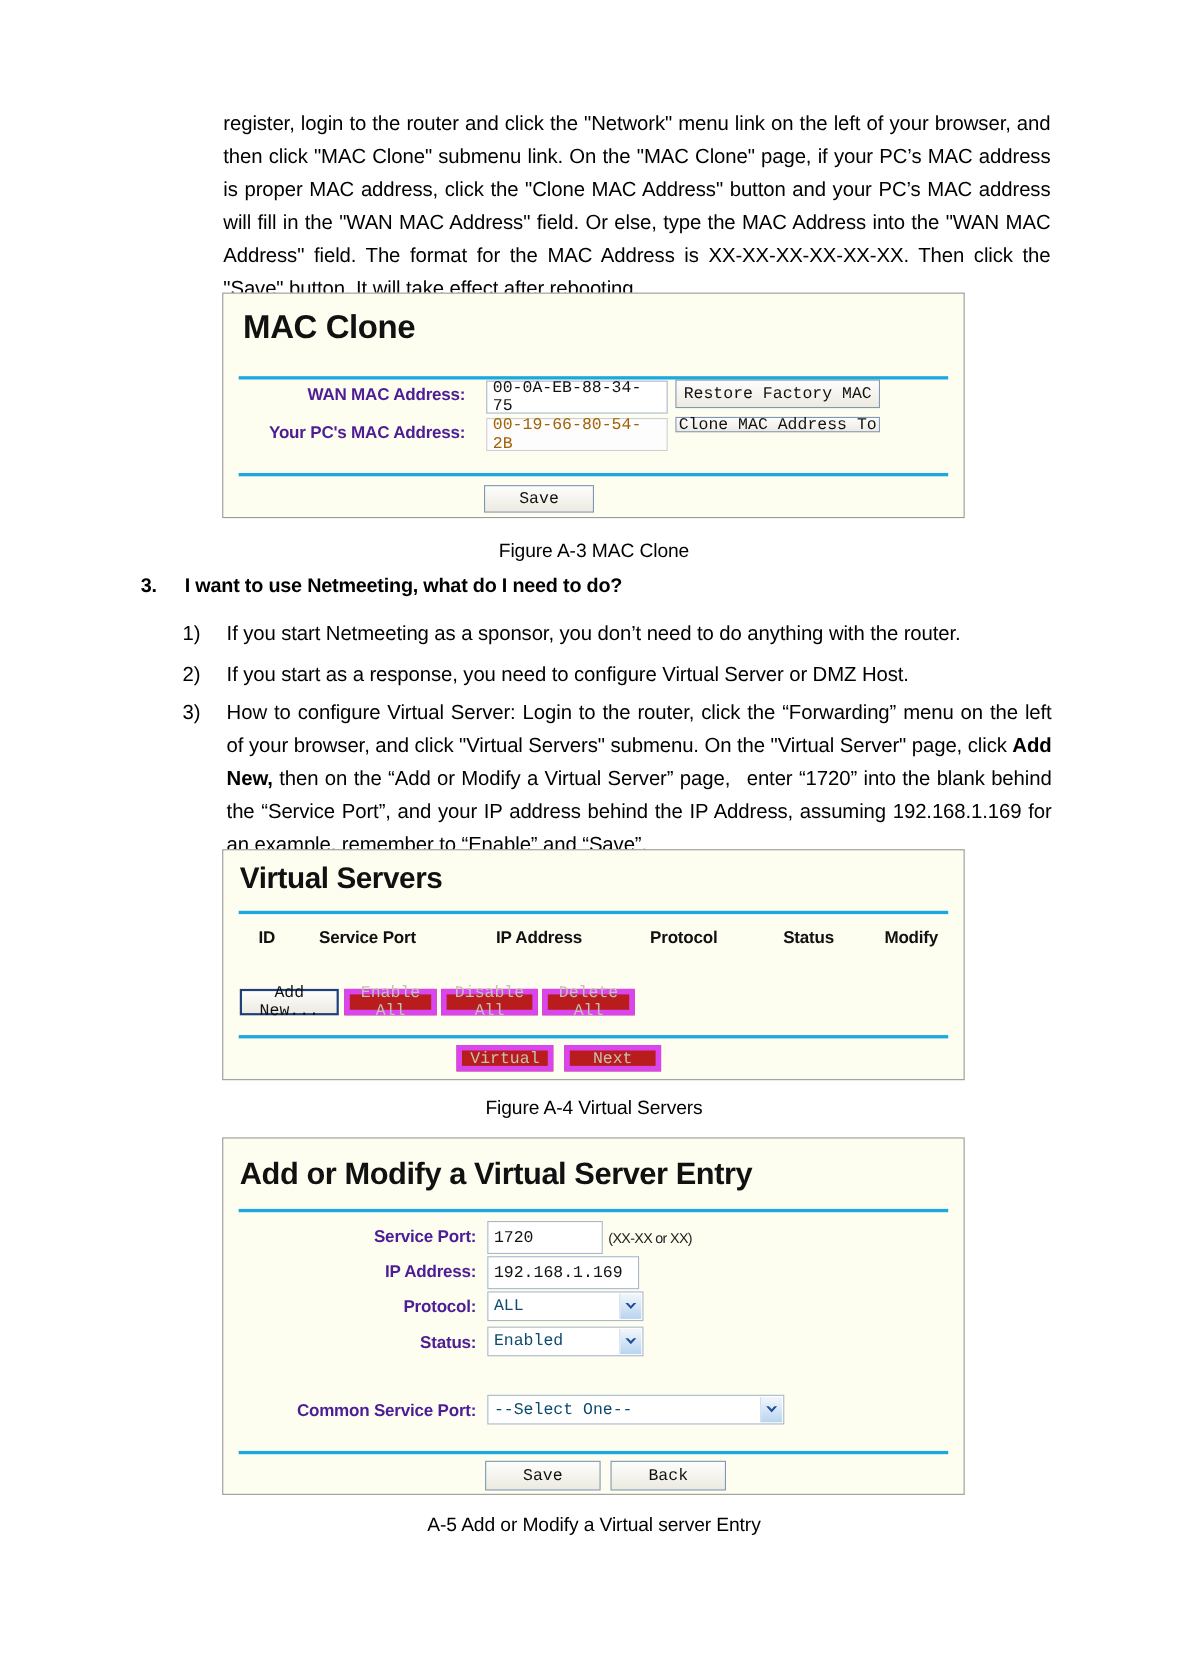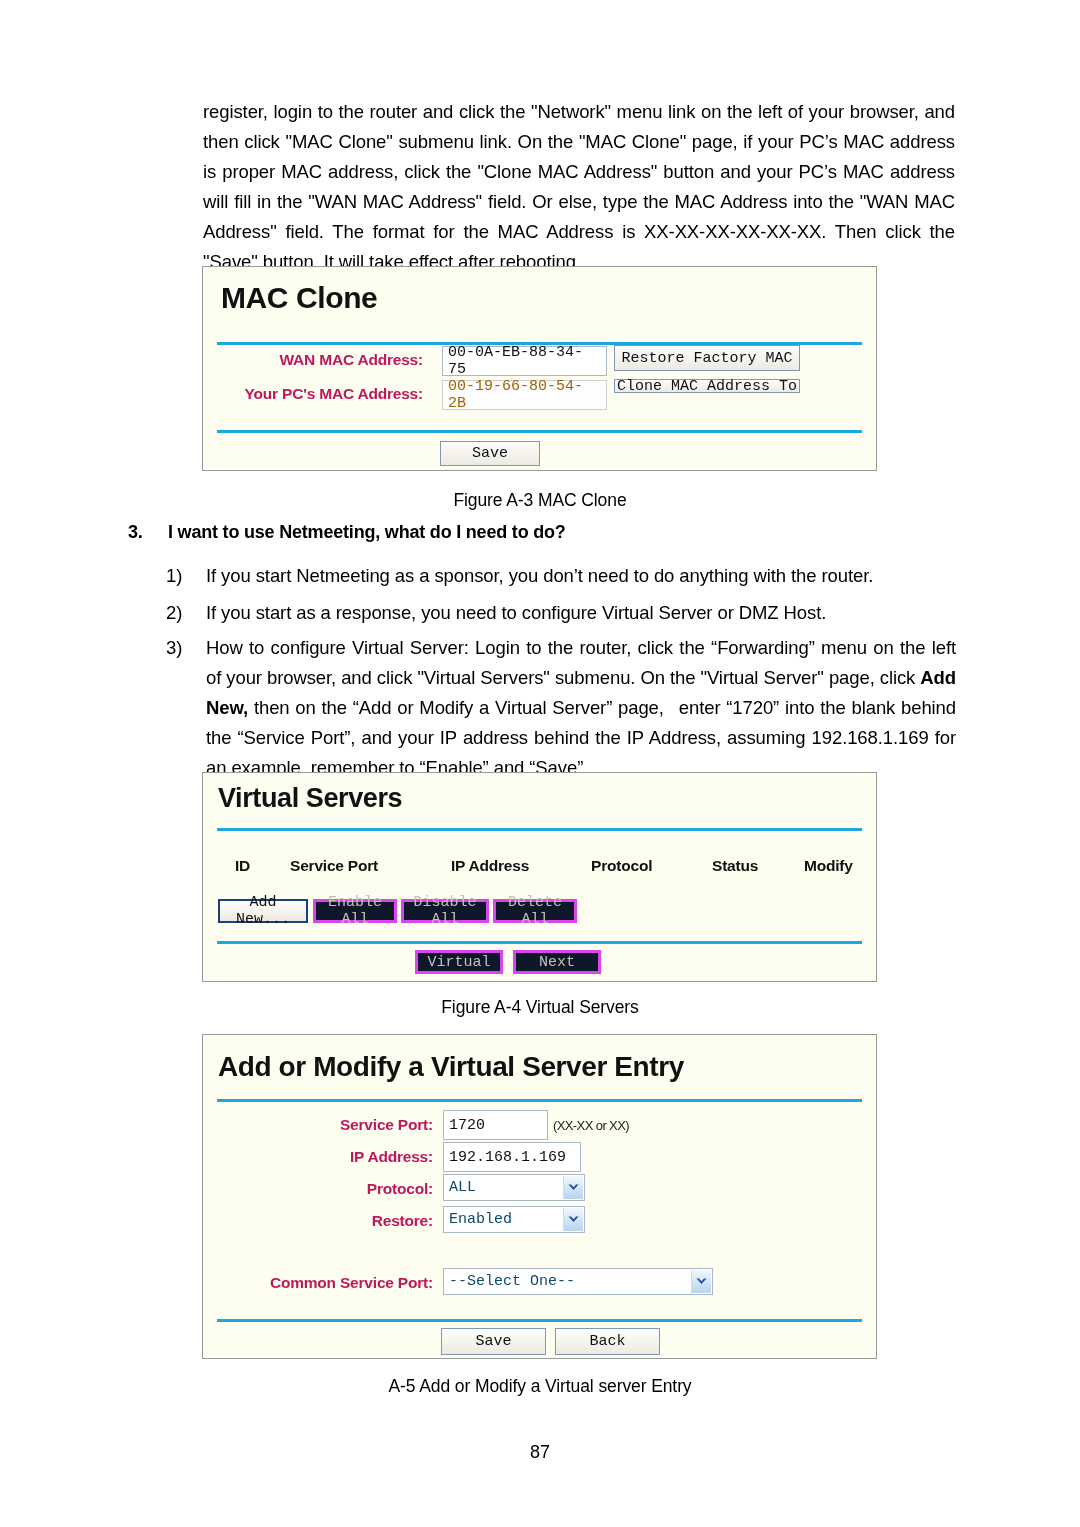--- a/index.html
+++ b/index.html
@@ -130,22 +130,22 @@
     align-items: center;
     justify-content: center;
     letter-spacing: 0px;
     text-align: center;
   }
   .btn.focus {
     border: 2px solid #1f3f7a;
   }
   .btn.disabled {
     color: #c3c0b4;
-    border: 3px solid #d946ef;
-    background: #0f172a;
+    border: 5px solid #d946ef;
+    background: #b91c1c;
   }
 
   
   .sel {
     box-sizing: border-box;
     background: #ffffff;
     border: 1px solid #a8b8c8;
     font-family: "Liberation Mono", monospace;
     font-size: 15px;
     color: #0c4a6e;
@@ -165,37 +165,36 @@
     display: flex;
     align-items: center;
     justify-content: center;
   }
   .sel .arrowbox svg { display: block; }
 
   .flabel {
     position: absolute;
     font-weight: bold;
     font-size: 15.5px;
-    color: #be185d;
+    color: #4c1d95;
     text-align: right;
     letter-spacing: -0.2px;
   }
   .hint {
     position: absolute;
     font-size: 13px;
     color: #222222;
     letter-spacing: -0.6px;
   }
   .colhdr {
     position: absolute;
     font-weight: bold;
     font-size: 15.5px;
     color: #111111;
     letter-spacing: -0.2px;
-    margin-top: 13px;
   }
 
   .pagenum {
     position: absolute;
     width: 1080px;
     left: 0;
     text-align: center;
     font-size: 18px;
   }
 </style>
@@ -293,21 +292,21 @@
     <div class="flabel" style="left:50px; top:145px; width:180px;">Protocol:</div>
     <div class="sel" style="position:absolute; left:240px; top:139px; width:142px; height:27px;">
       <span>ALL</span>
       <span class="arrowbox">
         <svg width="11" height="7" viewBox="0 0 11 7">
             <path d="M0.5 0.5 L5.5 6 L10.5 0.5 L8 0.5 L5.5 3.2 L3 0.5 Z" fill="#1f4e9c"></path>
           </svg>
       </span>
     </div>
 
-    <div class="flabel" style="left:50px; top:177px; width:180px;">Restore:</div>
+    <div class="flabel" style="left:50px; top:177px; width:180px;">Status:</div>
     <div class="sel" style="position:absolute; left:240px; top:171px; width:142px; height:27px;">
       <span>Enabled</span>
       <span class="arrowbox">
         <svg width="11" height="7" viewBox="0 0 11 7">
             <path d="M0.5 0.5 L5.5 6 L10.5 0.5 L8 0.5 L5.5 3.2 L3 0.5 Z" fill="#1f4e9c"></path>
           </svg>
       </span>
     </div>
 
     <div class="flabel" style="left:30px; top:239px; width:200px;">Common Service Port:</div>
@@ -321,15 +320,14 @@
     </div>
 
     <div class="hr-cyan" style="position:absolute; left:0; right:0; top:284px;"></div>
 
     <div class="btn" style="position:absolute; left:238px; top:293px; width:105px; height:27px;">Save</div>
     <div class="btn" style="position:absolute; left:352px; top:293px; width:105px; height:27px;">Back</div>
   </div>
 
   <div class="caption" style="top:1376px;">A-5 Add or Modify a Virtual server Entry</div>
 
-  <div class="pagenum" style="top:1442px;">87</div>
 
 </div>
 
 </body></html>

